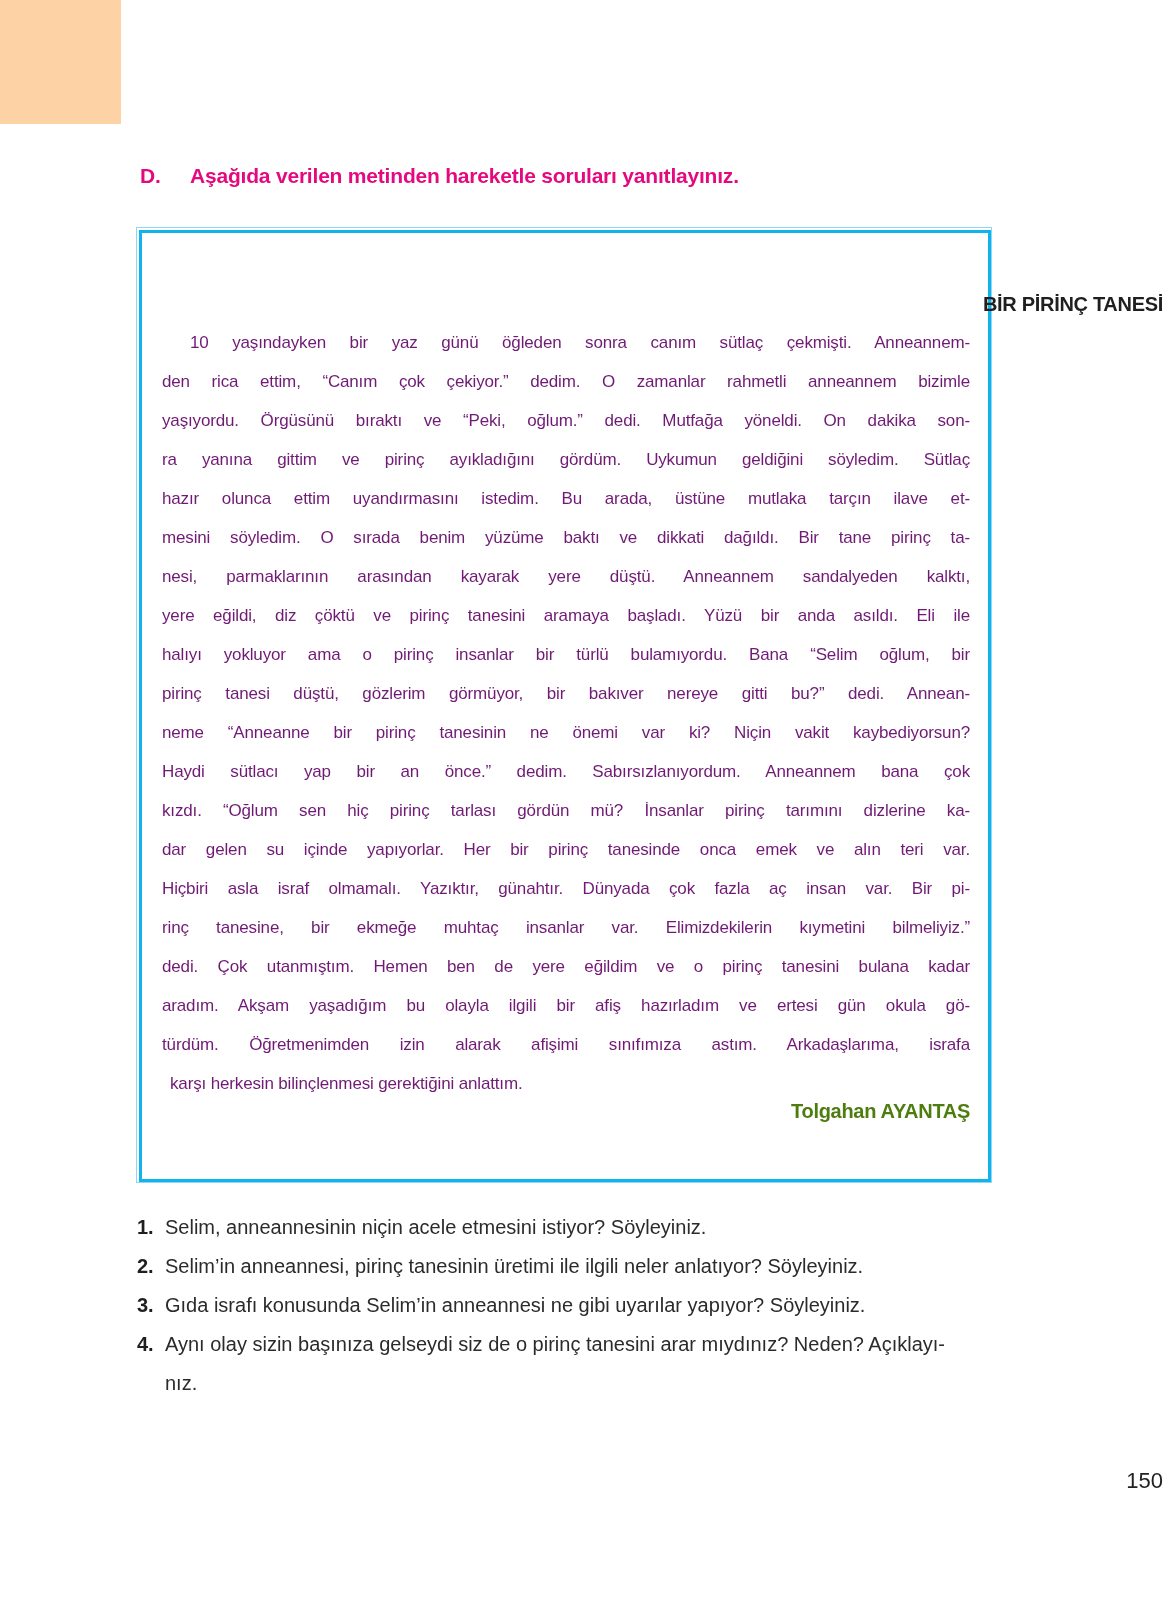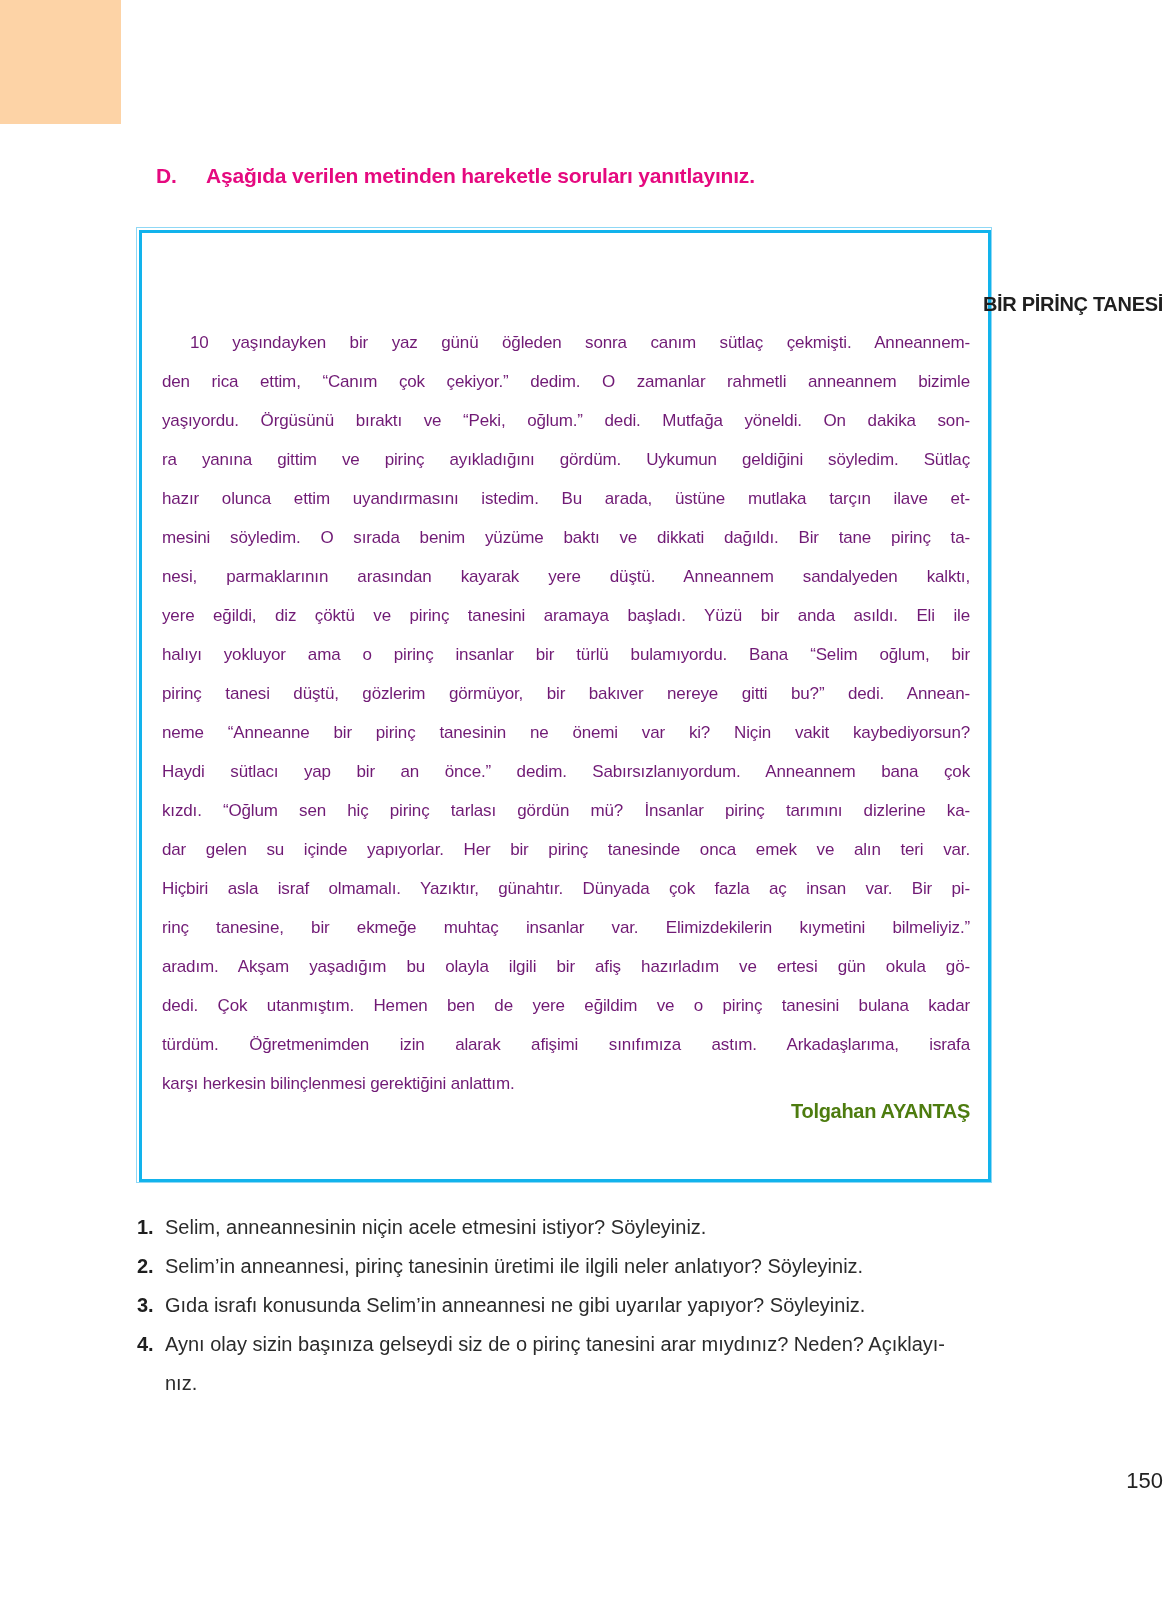--- a/index.html
+++ b/index.html
@@ -25,21 +25,20 @@
     }
     .section-heading {
       position: absolute;
       left: 140px;
       top: 164px;
       font-size: 21px;
       font-weight: bold;
       color: #e5097f;
       white-space: nowrap;
       letter-spacing: -0.2px;
-      margin-left: 16px;
     }
     .section-heading .letter {
       display: inline-block;
       width: 50px;
     }
     .passage-box {
       position: absolute;
       left: 136px;
       top: 227px;
       width: 856px;
@@ -83,20 +82,21 @@
       white-space: nowrap;
       text-align: justify;
       text-align-last: justify;
       letter-spacing: -0.15px;
     }
     .passage-line.first {
       padding-left: 28px;
     }
     .passage-line.last {
       text-align-last: left;
+      margin-left: 8px;
     }
     .author {
       position: absolute;
       right: 193px;
       top: 1100px;
       font-size: 20px;
       font-weight: bold;
       color: #4d7c0f;
       letter-spacing: -0.3px;
     }
@@ -159,22 +159,22 @@
   <div class="passage-line">nesi, parmaklarının arasından kayarak yere düştü. Anneannem sandalyeden kalktı,</div>
   <div class="passage-line">yere eğildi, diz çöktü ve pirinç tanesini aramaya başladı. Yüzü bir anda asıldı. Eli ile</div>
   <div class="passage-line">halıyı yokluyor ama o pirinç insanlar bir türlü bulamıyordu. Bana “Selim oğlum, bir</div>
   <div class="passage-line">pirinç tanesi düştü, gözlerim görmüyor, bir bakıver nereye gitti bu?” dedi. Annean-</div>
   <div class="passage-line">neme “Anneanne bir pirinç tanesinin ne önemi var ki? Niçin vakit kaybediyorsun?</div>
   <div class="passage-line">Haydi sütlacı yap bir an önce.” dedim. Sabırsızlanıyordum. Anneannem bana çok</div>
   <div class="passage-line">kızdı. “Oğlum sen hiç pirinç tarlası gördün mü? İnsanlar pirinç tarımını dizlerine ka-</div>
   <div class="passage-line">dar gelen su içinde yapıyorlar. Her bir pirinç tanesinde onca emek ve alın teri var.</div>
   <div class="passage-line">Hiçbiri asla israf olmamalı. Yazıktır, günahtır. Dünyada çok fazla aç insan var. Bir pi-</div>
   <div class="passage-line">rinç tanesine, bir ekmeğe muhtaç insanlar var. Elimizdekilerin kıymetini bilmeliyiz.”</div>
+  <div class="passage-line">dedi. Çok utanmıştım. Hemen ben de yere eğildim ve o pirinç tanesini bulana kadar</div>
   <div class="passage-line">aradım. Akşam yaşadığım bu olayla ilgili bir afiş hazırladım ve ertesi gün okula gö-</div>
-  <div class="passage-line">dedi. Çok utanmıştım. Hemen ben de yere eğildim ve o pirinç tanesini bulana kadar</div>
   <div class="passage-line">türdüm. Öğretmenimden izin alarak afişimi sınıfımıza astım. Arkadaşlarıma, israfa</div>
   <div class="passage-line last">karşı herkesin bilinçlenmesi gerektiğini anlattım.</div>
 </div>
 
 <div class="author">Tolgahan AYANTAŞ</div>
 
 <div class="questions">
   <div class="question">
     <span class="num">1.</span>
     <span class="text"><span>Selim, anneannesinin niçin acele etmesini istiyor? Söyleyiniz.</span></span>

